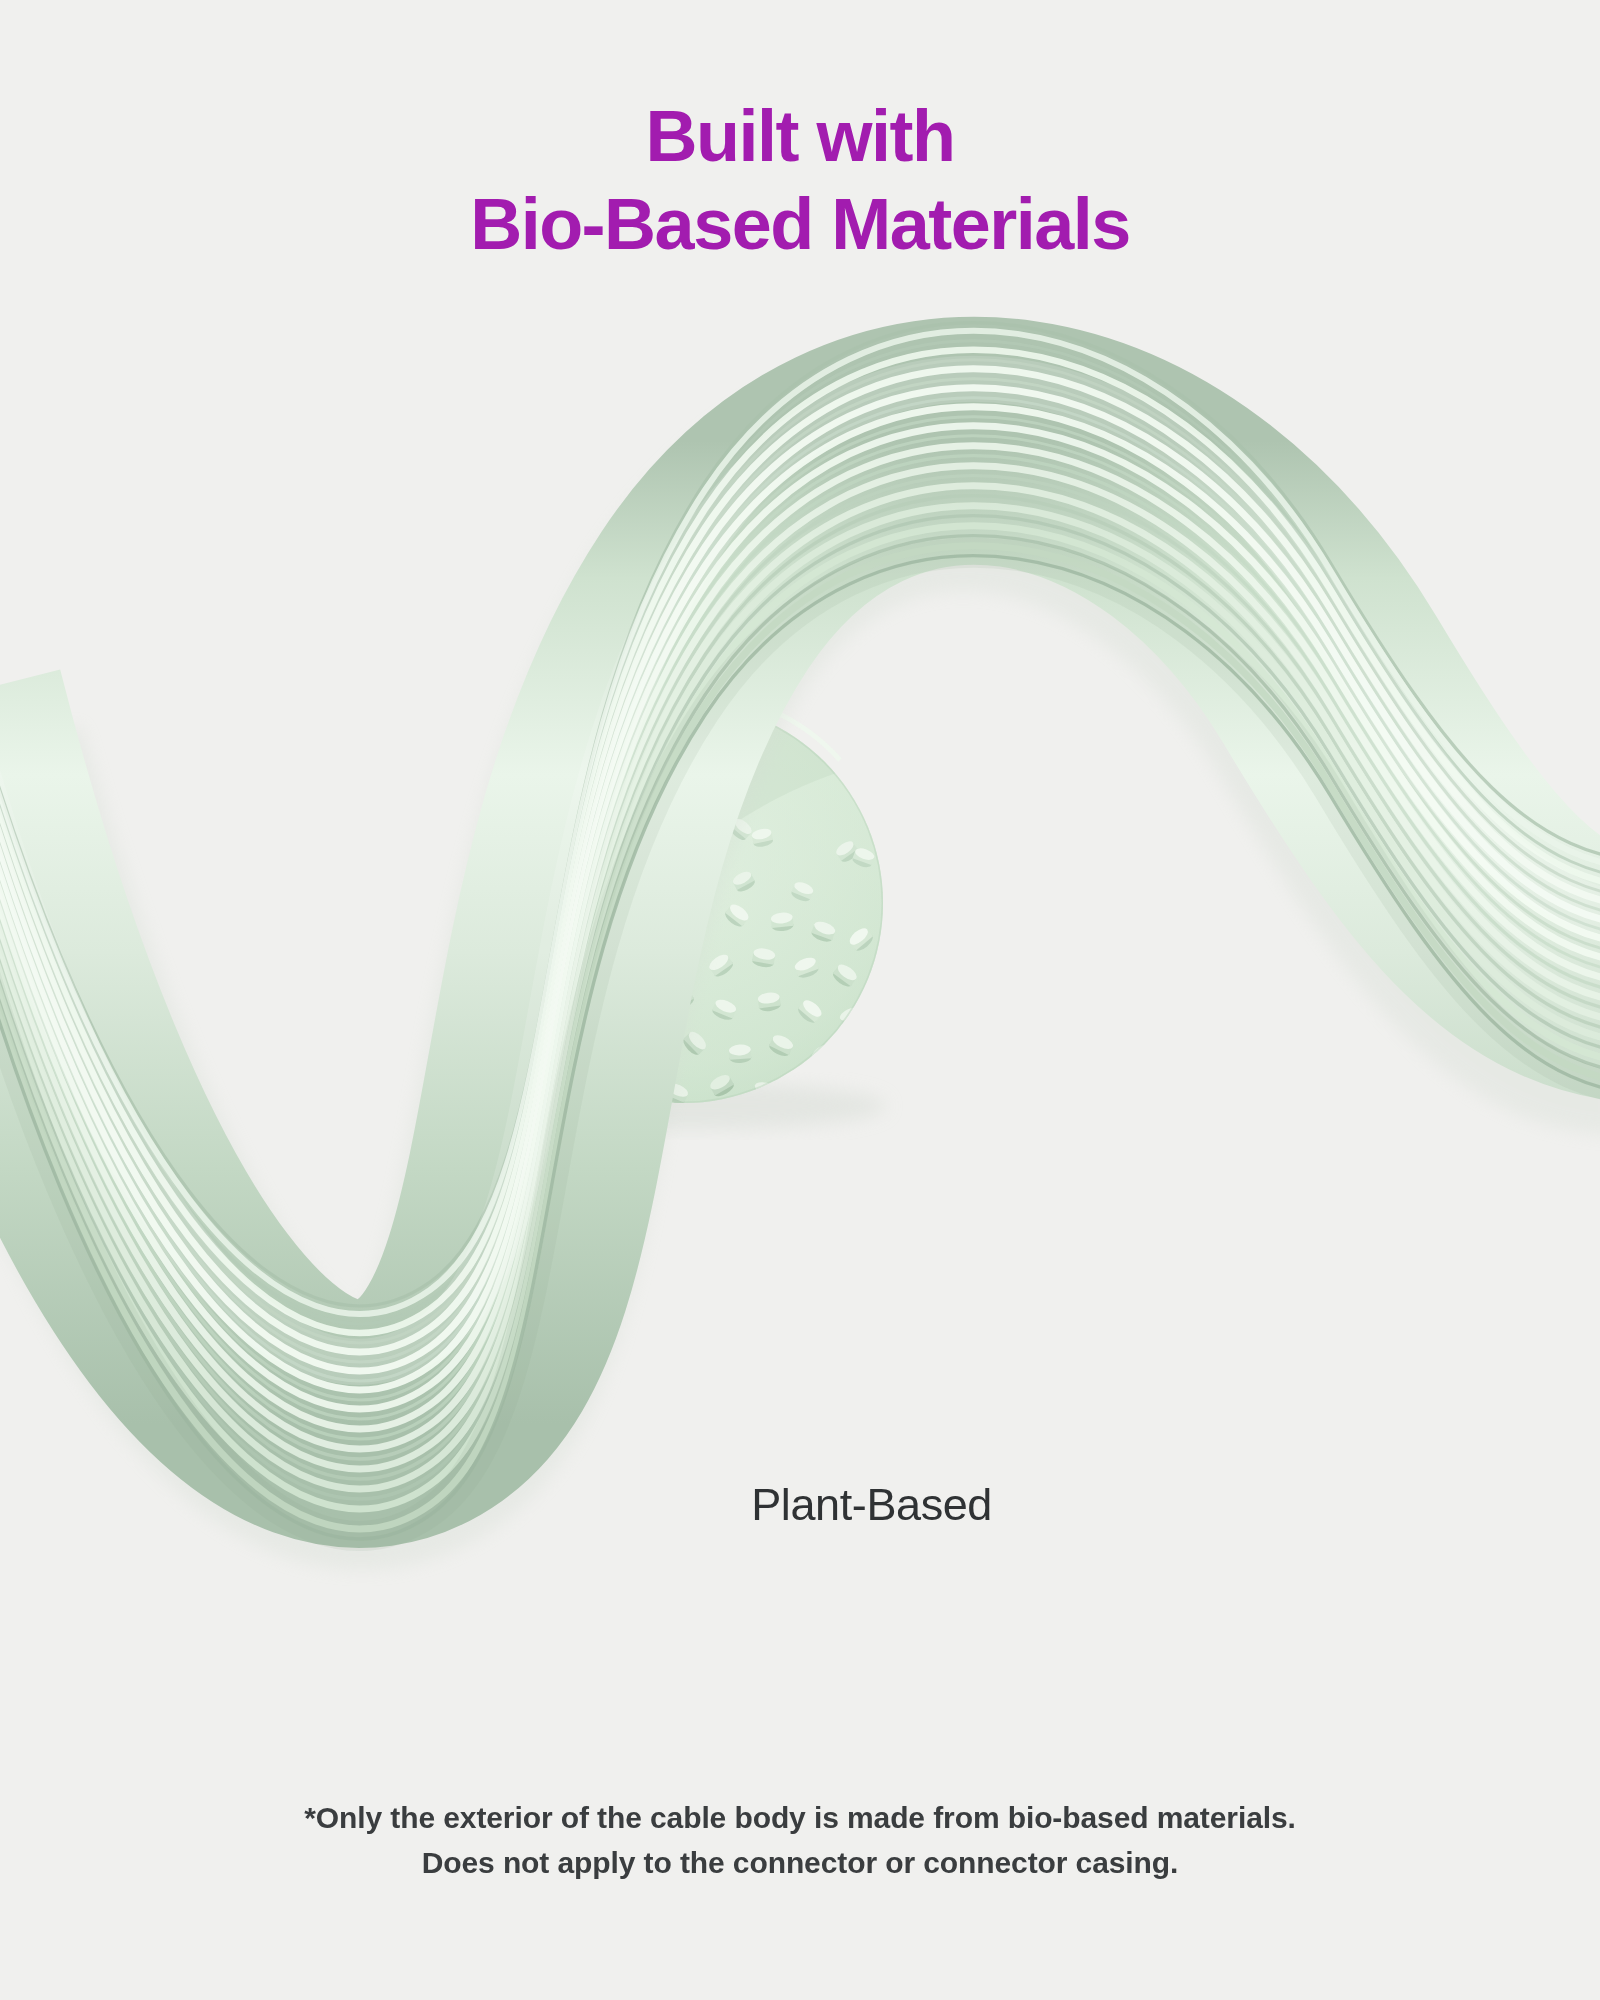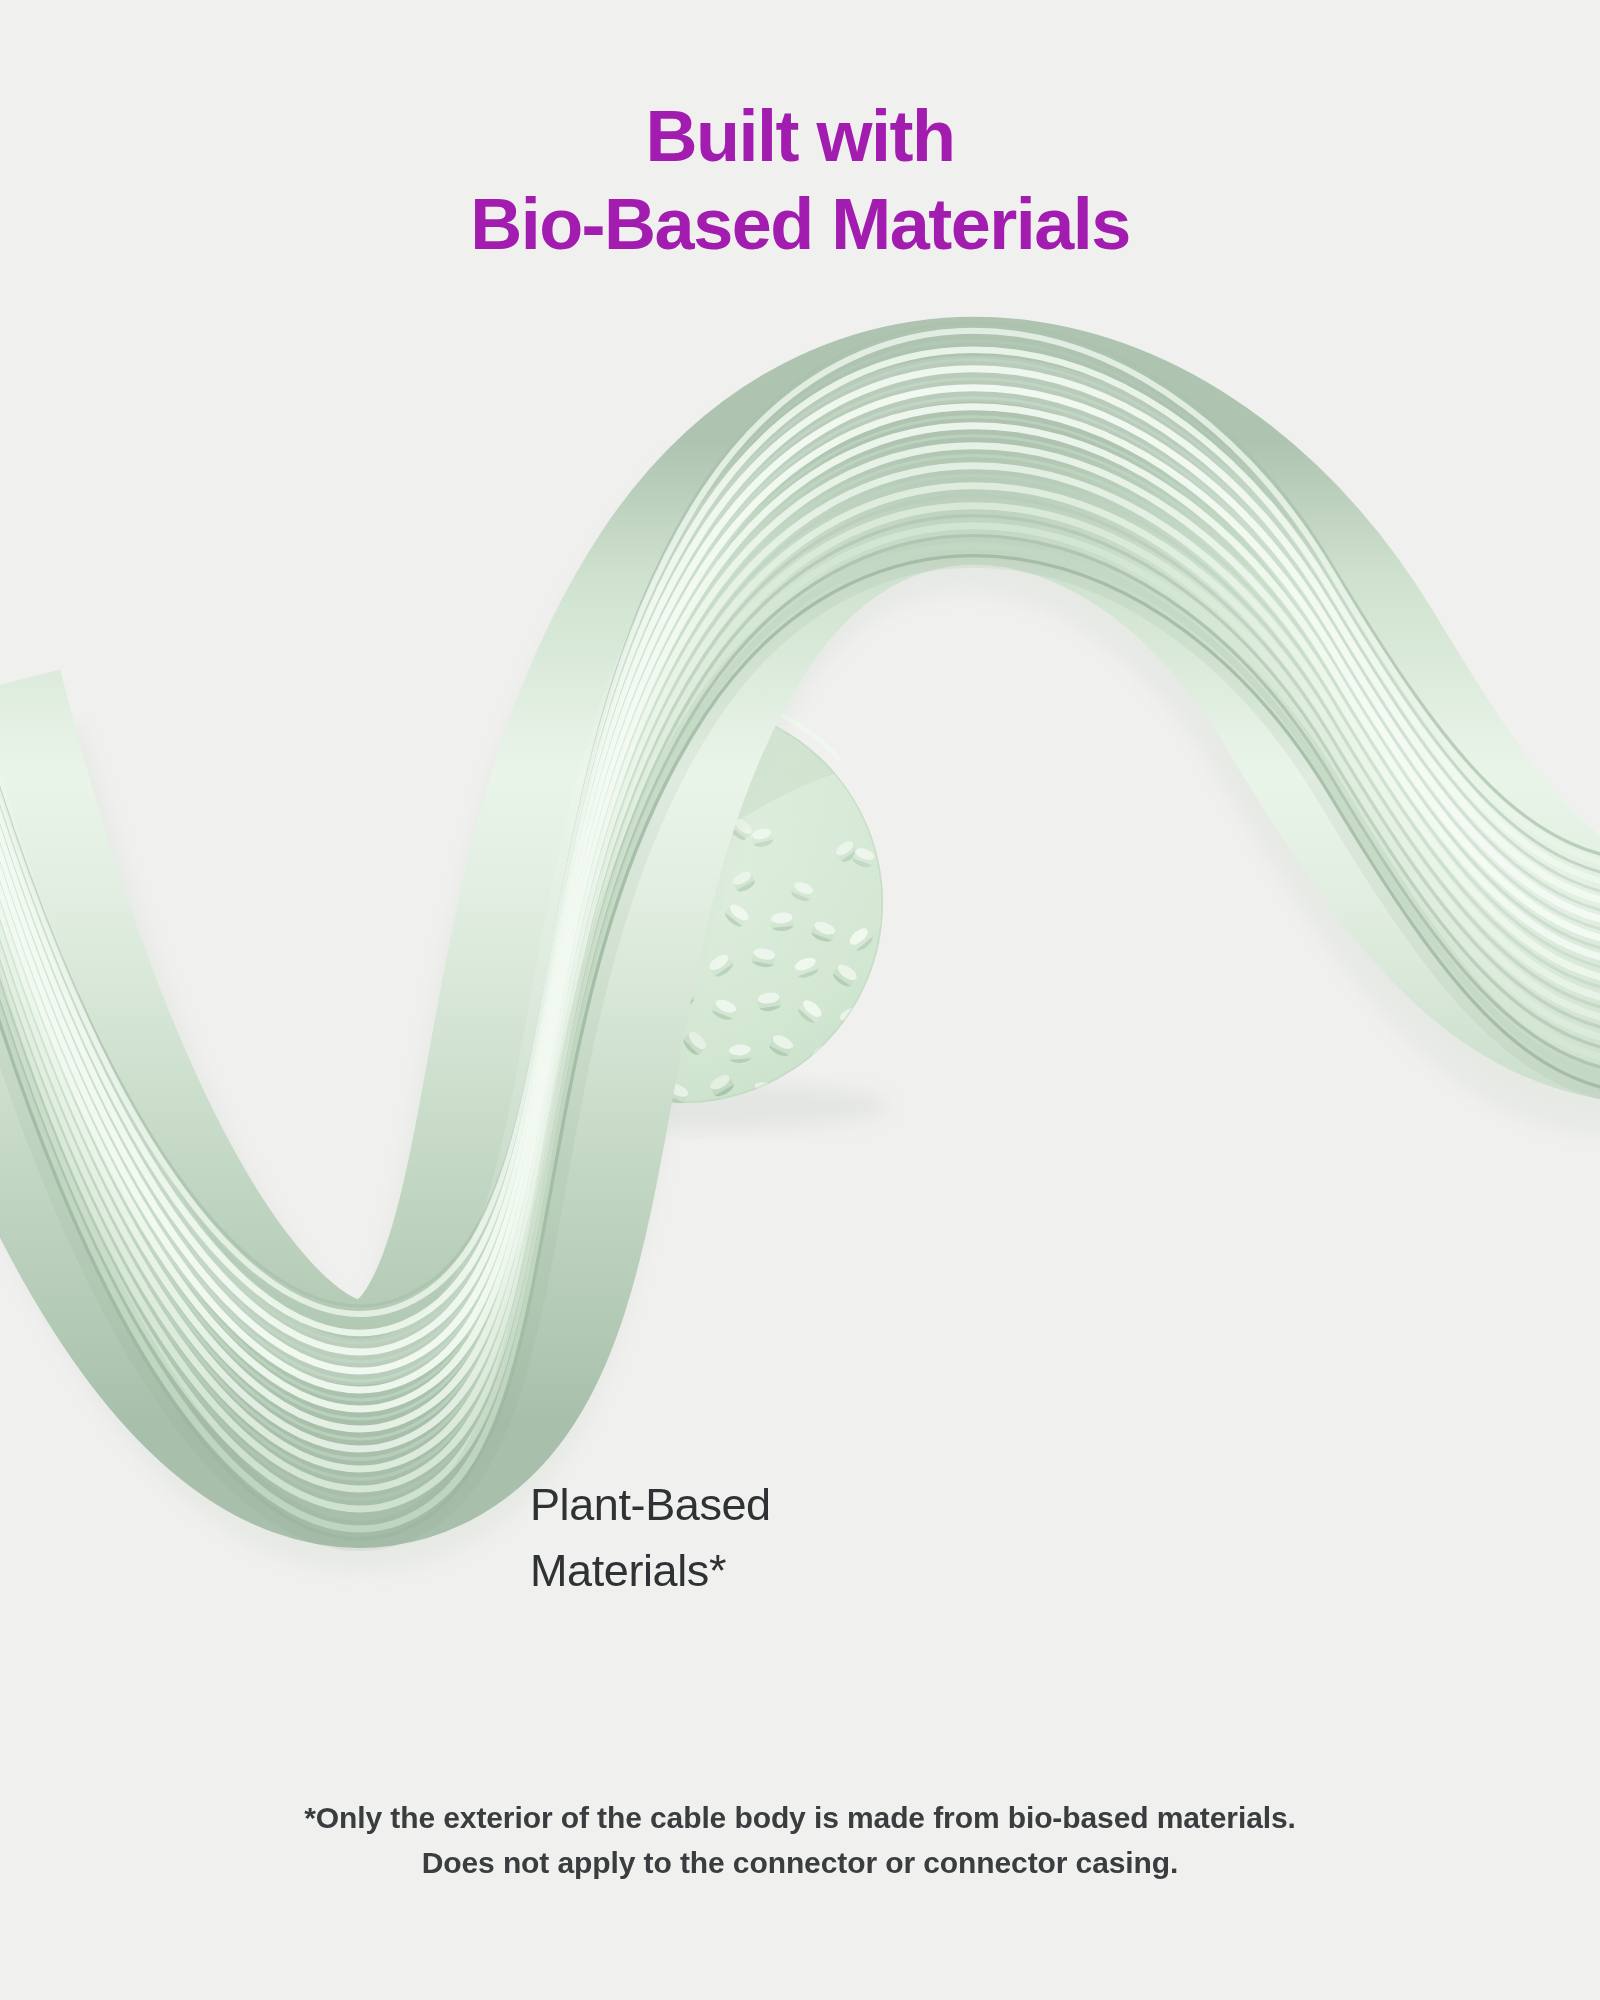--- a/index.html
+++ b/index.html
@@ -37,23 +37,23 @@
     position:absolute;
     top:0; left:0;
     width:1600px; height:1720px;
     z-index:10;
   }
   .artwork svg { display:block; width:1600px; height:1720px; }
 
   
   .caption-block {
     position:absolute;
-    top:1472px; left:530px;
+    top:1472px; left:512px;
     width:480px;
-    text-align:left;
+    text-align:right;
     z-index:45;
   }
   .caption-line {
     display:block;
     font-family:"Liberation Sans", sans-serif;
     font-weight:normal;
     font-size:45px;
     line-height:66px;
     letter-spacing:-0.4px;
     color:#2f3234;
@@ -523,21 +523,20 @@
 
         <g>
           <path d="M 330 1330 C 470 1240 460 980 600 760 C 700 606 860 540 1010 560" fill="none" stroke="#d9e9d8" stroke-width="0"></path>
         </g>
       </g>
     </svg>
   </div>
 
   <div class="caption-block">
     <span class="caption-line">Plant-Based</span>
-    <span class="caption-line">Materials*</span>
   </div>
 
   <div class="footnote-block">
     <span class="footnote-line">*Only the exterior of the cable body is made from bio-based materials.</span>
     <span class="footnote-line">Does not apply to the connector or connector casing.</span>
   </div>
 
 </div>
 
 </body></html>

